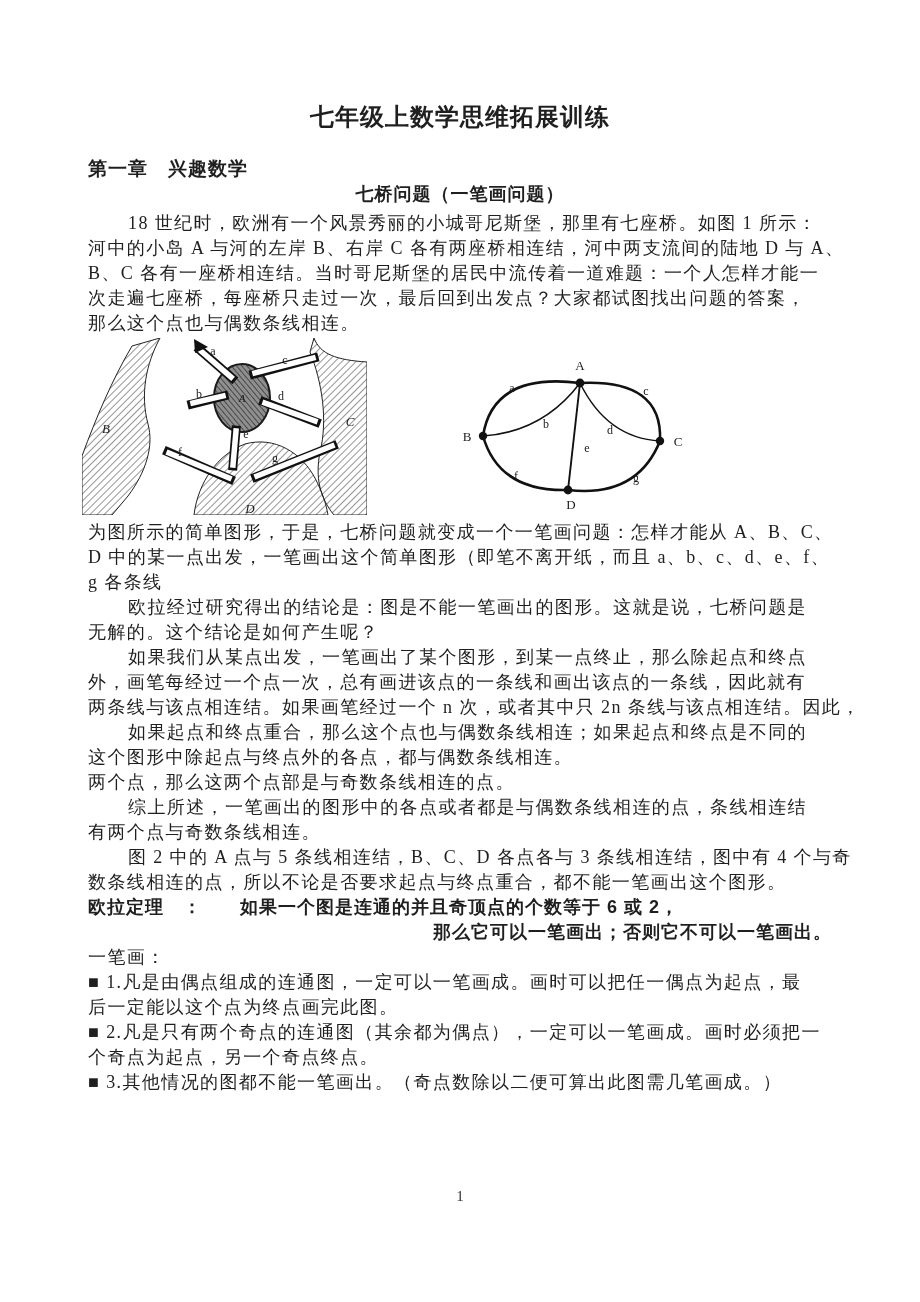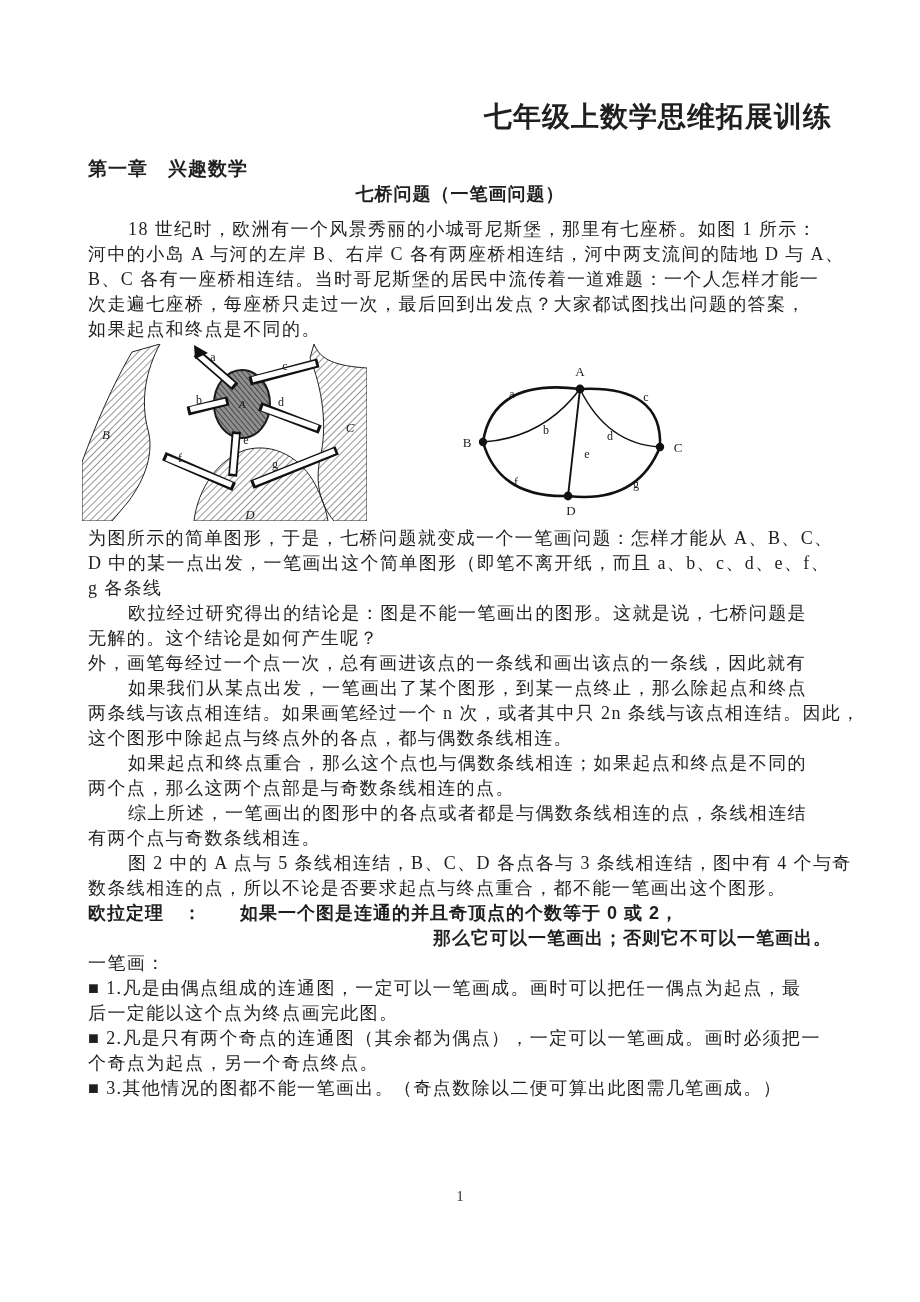--- a/index.html
+++ b/index.html
@@ -2,24 +2,24 @@
 <html><head>
 <meta charset="utf-8">
 <style>
   html,body{margin:0;padding:0;}
   body{
     width:920px;height:1302px;background:#ffffff;position:relative;
     font-family:"Liberation Serif","DejaVu Serif",serif;color:#1f1f1f;
     overflow:hidden;
   }
   .content{position:absolute;left:88px;top:0;width:744px;}
-  .doc-title{margin-top:104px;text-align:right;font-size:28px;font-weight:700;line-height:26px;letter-spacing:1px;}
+  .doc-title{margin-top:104px;text-align:center;font-size:24px;font-weight:700;line-height:26px;letter-spacing:1px;}
   .chapter{margin-top:26px;font-size:19px;font-weight:700;line-height:25px;letter-spacing:1px;}
   .section-title{text-align:center;font-size:18px;font-weight:700;line-height:26px;letter-spacing:1px;}
-  .bodytext{margin-top:10px;}
+  .bodytext{margin-top:4px;}
   .line{font-size:18px;line-height:25px;letter-spacing:1.4px;white-space:nowrap;}
   .indent{text-indent:40px;}
   .bold-sans{font-family:"Liberation Sans","DejaVu Sans",sans-serif;font-weight:700;letter-spacing:1px;}
   .center{text-align:right;}
   .figures{position:relative;height:184px;}
   .fig-map{position:absolute;left:-6px;top:2px;width:285px;height:177px;}
   .fig-graph{position:absolute;left:367px;top:10px;width:265px;height:170px;}
   .flabel{font-family:"Liberation Serif","DejaVu Serif",serif;fill:#1a1a1a;}
   .page-number{position:absolute;top:1188px;left:0;width:920px;text-align:center;font-size:15px;color:#333;}
 </style>
@@ -30,21 +30,21 @@
 
   <div class="doc-title">七年级上数学思维拓展训练</div>
   <div class="chapter">第一章　兴趣数学</div>
   <div class="section-title">七桥问题（一笔画问题）</div>
 
   <div class="bodytext">
     <div class="line indent">18 世纪时，欧洲有一个风景秀丽的小城哥尼斯堡，那里有七座桥。如图 1 所示：</div>
     <div class="line">河中的小岛 A 与河的左岸 B、右岸 C 各有两座桥相连结，河中两支流间的陆地 D 与 A、</div>
     <div class="line">B、C 各有一座桥相连结。当时哥尼斯堡的居民中流传着一道难题：一个人怎样才能一</div>
     <div class="line">次走遍七座桥，每座桥只走过一次，最后回到出发点？大家都试图找出问题的答案，</div>
-    <div class="line">如果起点和终点是不同的。</div>
+    <div class="line">那么这个点也与偶数条线相连。</div>
 
     <div class="figures">
 
       <svg class="fig-map" viewBox="0 0 285 177">
         <defs>
           <pattern id="hatch" width="5" height="5" patternUnits="userSpaceOnUse" patternTransform="rotate(45)">
             <line x1="0" y1="0" x2="0" y2="5" stroke="#3c3c3c" stroke-width="1.1"></line>
           </pattern>
           <pattern id="hatchD" width="4" height="4" patternUnits="userSpaceOnUse" patternTransform="rotate(-40)">
             <line x1="0" y1="0" x2="0" y2="4" stroke="#222" stroke-width="1.3"></line>
@@ -133,35 +133,35 @@
       </svg>
     </div>
 
     <div class="line">为图所示的简单图形，于是，七桥问题就变成一个一笔画问题：怎样才能从 A、B、C、</div>
     <div class="line">D 中的某一点出发，一笔画出这个简单图形（即笔不离开纸，而且 a、b、c、d、e、f、</div>
     <div class="line">g 各条线</div>
 
     <div class="line indent">欧拉经过研究得出的结论是：图是不能一笔画出的图形。这就是说，七桥问题是</div>
     <div class="line">无解的。这个结论是如何产生呢？</div>
 
+    <div class="line indent">如果我们从某点出发，一笔画出了某个图形，到某一点终止，那么除起点和终点</div>
     <div class="line">外，画笔每经过一个点一次，总有画进该点的一条线和画出该点的一条线，因此就有</div>
-    <div class="line indent">如果我们从某点出发，一笔画出了某个图形，到某一点终止，那么除起点和终点</div>
     <div class="line">两条线与该点相连结。如果画笔经过一个 n 次，或者其中只 2n 条线与该点相连结。因此，</div>
+    <div class="line indent">如果起点和终点重合，那么这个点也与偶数条线相连；如果起点和终点是不同的</div>
+
     <div class="line">这个图形中除起点与终点外的各点，都与偶数条线相连。</div>
-
-    <div class="line indent">如果起点和终点重合，那么这个点也与偶数条线相连；如果起点和终点是不同的</div>
     <div class="line">两个点，那么这两个点部是与奇数条线相连的点。</div>
 
     <div class="line indent">综上所述，一笔画出的图形中的各点或者都是与偶数条线相连的点，条线相连结</div>
     <div class="line">有两个点与奇数条线相连。</div>
 
     <div class="line indent">图 2 中的 A 点与 5 条线相连结，B、C、D 各点各与 3 条线相连结，图中有 4 个与奇</div>
     <div class="line">数条线相连的点，所以不论是否要求起点与终点重合，都不能一笔画出这个图形。</div>
 
-    <div class="line bold-sans">欧拉定理　：　　如果一个图是连通的并且奇顶点的个数等于 0 或 2，</div>
+    <div class="line bold-sans">欧拉定理　：　　如果一个图是连通的并且奇顶点的个数等于 6 或 2，</div>
     <div class="line bold-sans center">那么它可以一笔画出；否则它不可以一笔画出。</div>
 
     <div class="line">一笔画：</div>
 
     <div class="line">■ 1.凡是由偶点组成的连通图，一定可以一笔画成。画时可以把任一偶点为起点，最</div>
     <div class="line">后一定能以这个点为终点画完此图。</div>
     <div class="line">■ 2.凡是只有两个奇点的连通图（其余都为偶点），一定可以一笔画成。画时必须把一</div>
     <div class="line">个奇点为起点，另一个奇点终点。</div>
     <div class="line">■ 3.其他情况的图都不能一笔画出。（奇点数除以二便可算出此图需几笔画成。）</div>
   </div>

